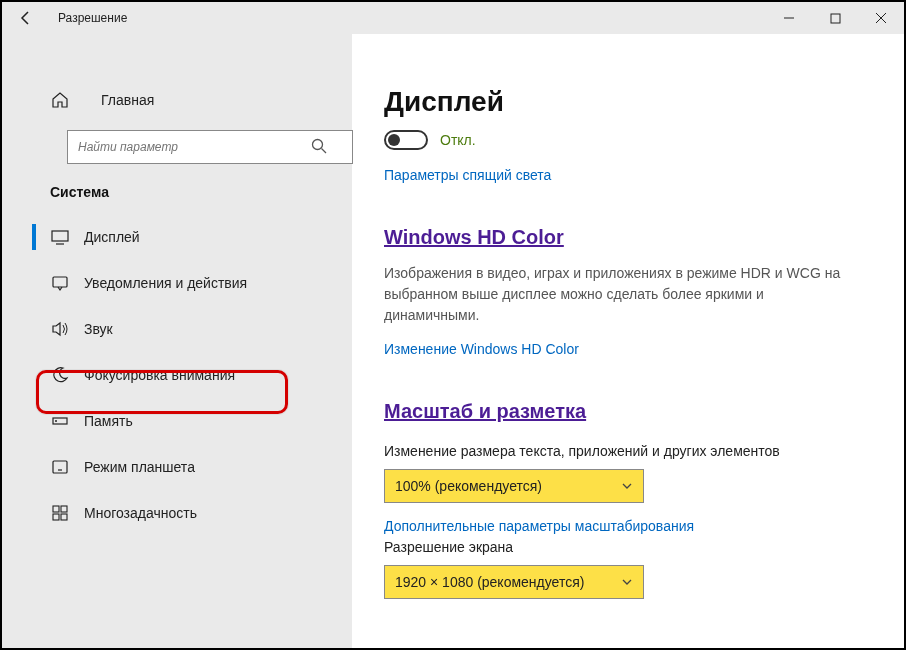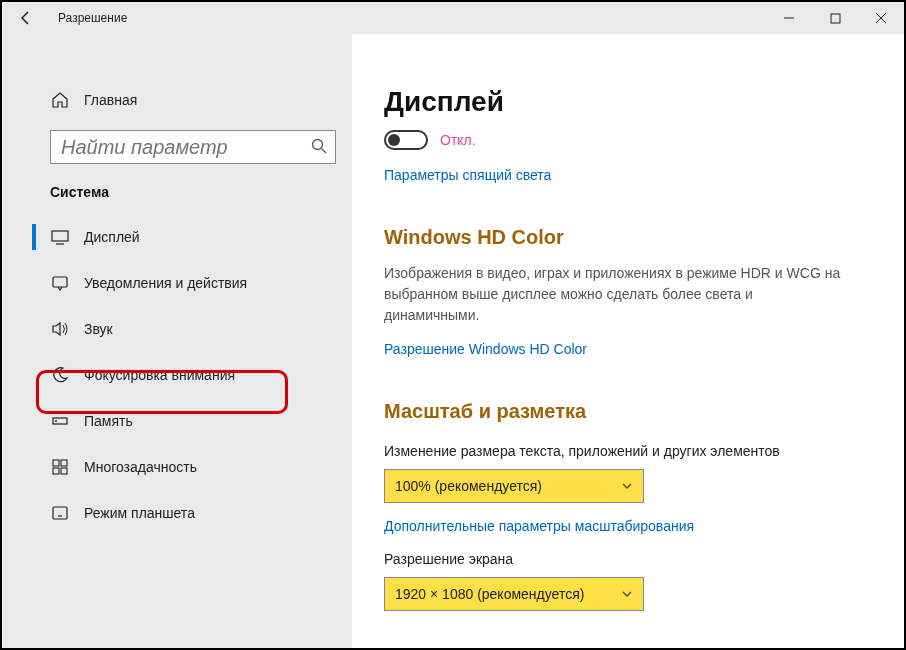--- a/index.html
+++ b/index.html
@@ -5,40 +5,40 @@
   * { box-sizing: border-box; margin: 0; padding: 0; font-family: "Segoe UI", Arial, sans-serif; }
   body { background: #fff; width: 906px; height: 650px; overflow: hidden; border: 2px solid #000; position: relative; }
   .titlebar { height: 32px; display: flex; align-items: center; background: #eaeaea; }
   .back-btn { width: 48px; height: 32px; display: flex; align-items: center; justify-content: center; }
   .title { font-size: 12px; color: #222; margin-left: 8px; }
   .win-controls { margin-left: auto; display: flex; }
   .win-btn { width: 46px; height: 32px; display: flex; align-items: center; justify-content: center; color: #222; }
   .win-btn svg { display: block; }
   .body-wrap { display: flex; height: calc(100% - 32px); }
   .sidebar { width: 350px; background: #eaeaea; padding-top: 48px; position: relative; }
-  .home-row { display: flex; align-items: center; padding: 8px 0 8px 48px; font-size: 14px; color: #222; margin-bottom: 12px; }
+  .home-row { display: flex; align-items: center; padding: 8px 0 8px 48px; font-size: 14px; color: #222; margin-bottom: 12px; gap: 17px; }
   .home-row .icon, .nav-item .icon { width: 20px; height: 20px; margin-right: 14px; display: flex; align-items: center; justify-content: center; flex: none; }
   .search-wrap { margin: 0 16px 20px 48px; position: relative; }
-  .search-input { width: 100%; height: 34px; border: 1px solid #888; background: #fff; padding: 0 36px 0 10px; font-size: 20px; font-style: italic; color: #666; }
+  .search-input { width: 100%; height: 34px; border: 1px solid #888; background: #fff; padding: 0 36px 0 10px; font-size: 12px; font-style: italic; color: #666; margin-left: 17px; }
   .search-icon-wrap { position: absolute; right: 8px; top: 7px; color: #555; }
   .section-heading { font-size: 14px; font-weight: 600; padding: 0 16px 14px 48px; color: #111; }
   .nav-item { display: flex; align-items: center; padding: 0 0 0 48px; height: 46px; font-size: 14px; color: #222; position: relative; cursor: default; }
   .nav-item.active::before { content: ""; position: absolute; left: 30px; top: 10px; bottom: 10px; width: 4px; background: #0078d4; }
   .highlight-ring { position: absolute; left: 34px; top: 336px; width: 252px; height: 44px; border: 3px solid #d40000; border-radius: 10px; pointer-events: none; z-index: 5; box-shadow: 0 0 0 1px rgba(0,0,0,0.05); }
   .content { flex: 1; padding: 52px 32px 0 32px; overflow-y: auto; position: relative; }
   .content::-webkit-scrollbar { width: 14px; }
   .content::-webkit-scrollbar-thumb { background: #c2c2c2; }
   .content::-webkit-scrollbar-track { background: #f0f0f0; }
   h1.page-title { font-size: 28px; font-weight: 600; color: #111; margin-bottom: 12px; }
   .toggle-row { display: flex; align-items: center; margin-bottom: 16px; }
   .toggle { width: 44px; height: 20px; border: 2px solid #333; border-radius: 12px; position: relative; margin-right: 12px; }
   .toggle-knob { position: absolute; left: 2px; top: 2px; width: 12px; height: 12px; background: #333; border-radius: 50%; }
-  .toggle-label { font-size: 14px; color: #ec4899; }
+  .toggle-label { font-size: 14px; color: #4d7c0f; }
   .link { color: #0067c0; font-size: 14px; display: inline-block; }
-  .subhead { font-size: 20px; font-weight: 600; color: #a16207; margin-top: 42px; margin-bottom: 14px; }
+  .subhead { font-size: 20px; font-weight: 600; color: #4c1d95; margin-top: 42px; margin-bottom: 14px; text-decoration: underline; }
   .desc { font-size: 14px; color: #555; line-height: 1.5; margin-bottom: 14px; max-width: 460px; }
   .field-label { font-size: 14px; color: #222; margin-bottom: 10px; margin-top: 20px; }
   .dropdown { width: 260px; height: 34px; border: 1px solid #888; display: flex; align-items: center; justify-content: space-between; padding: 7px 10px; font-size: 14px; color: #222; background: #fde047; margin-bottom: 14px; }
   .chev-down { width: 12px; height: 12px; }
   .icon svg, .chev-down svg { display: block; }
 </style>
 </head>
 <body>
 
 <div class="titlebar">
@@ -137,73 +137,73 @@
             <rect x="2" y="6" width="14" height="6" stroke="#222" stroke-width="1.2" fill="none"></rect>
             <circle cx="5" cy="9" r="1" fill="#222"></circle>
           </svg>
       </span>
       <span>Память</span>
     </div>
 
     <div class="nav-item">
       <span class="icon">
         <svg width="18" height="18" viewBox="0 0 18 18">
+            <rect x="2" y="3" width="14" height="12" rx="1" stroke="#222" stroke-width="1.2" fill="none"></rect>
+            <path d="M7 12 H11" stroke="#222" stroke-width="1.2"></path>
+          </svg>
+      </span>
+      <span>Режим планшета</span>
+    </div>
+
+    <div class="nav-item">
+      <span class="icon">
+        <svg width="18" height="18" viewBox="0 0 18 18">
             <rect x="2" y="2" width="6" height="6" stroke="#222" stroke-width="1.1" fill="none"></rect>
             <rect x="10" y="2" width="6" height="6" stroke="#222" stroke-width="1.1" fill="none"></rect>
             <rect x="2" y="10" width="6" height="6" stroke="#222" stroke-width="1.1" fill="none"></rect>
             <rect x="10" y="10" width="6" height="6" stroke="#222" stroke-width="1.1" fill="none"></rect>
           </svg>
       </span>
       <span>Многозадачность</span>
-    </div>
-
-    <div class="nav-item">
-      <span class="icon">
-        <svg width="18" height="18" viewBox="0 0 18 18">
-            <rect x="2" y="3" width="14" height="12" rx="1" stroke="#222" stroke-width="1.2" fill="none"></rect>
-            <path d="M7 12 H11" stroke="#222" stroke-width="1.2"></path>
-          </svg>
-      </span>
-      <span>Режим планшета</span>
     </div>
 
     <div class="highlight-ring"></div>
   </div>
 
   <div class="content">
     <h1 class="page-title">Дисплей</h1>
 
     <div class="toggle-row">
       <div class="toggle">
         <div class="toggle-knob"></div>
       </div>
       <span class="toggle-label">Откл.</span>
     </div>
 
     <a class="link">Параметры спящий света</a>
 
     <h2 class="subhead">Windows HD Color</h2>
-    <p class="desc">Изображения в видео, играх и приложениях в режиме HDR и WCG на выбранном выше дисплее можно сделать более света и динамичными.</p>
-    <a class="link">Разрешение Windows HD Color</a>
+    <p class="desc">Изображения в видео, играх и приложениях в режиме HDR и WCG на выбранном выше дисплее можно сделать более яркими и динамичными.</p>
+    <a class="link">Изменение Windows HD Color</a>
 
     <h2 class="subhead">Масштаб и разметка</h2>
 
     <div class="field-label">Изменение размера текста, приложений и других элементов</div>
     <div class="dropdown">
       <span>100% (рекомендуется)</span>
       <span class="chev-down">
         <svg width="12" height="12" viewBox="0 0 12 12">
             <path d="M2 4 L6 8 L10 4" stroke="#444" stroke-width="1.3" fill="none"></path>
           </svg>
       </span>
     </div>
 
     <a class="link">Дополнительные параметры масштабирования</a>
 
-    <div class="field-label" style="margin-top:16px">Разрешение экрана</div>
+    <div class="field-label" style="margin-top:4px">Разрешение экрана</div>
     <div class="dropdown">
       <span>1920 × 1080 (рекомендуется)</span>
       <span class="chev-down">
         <svg width="12" height="12" viewBox="0 0 12 12">
             <path d="M2 4 L6 8 L10 4" stroke="#444" stroke-width="1.3" fill="none"></path>
           </svg>
       </span>
     </div>
   </div>
 </div>

